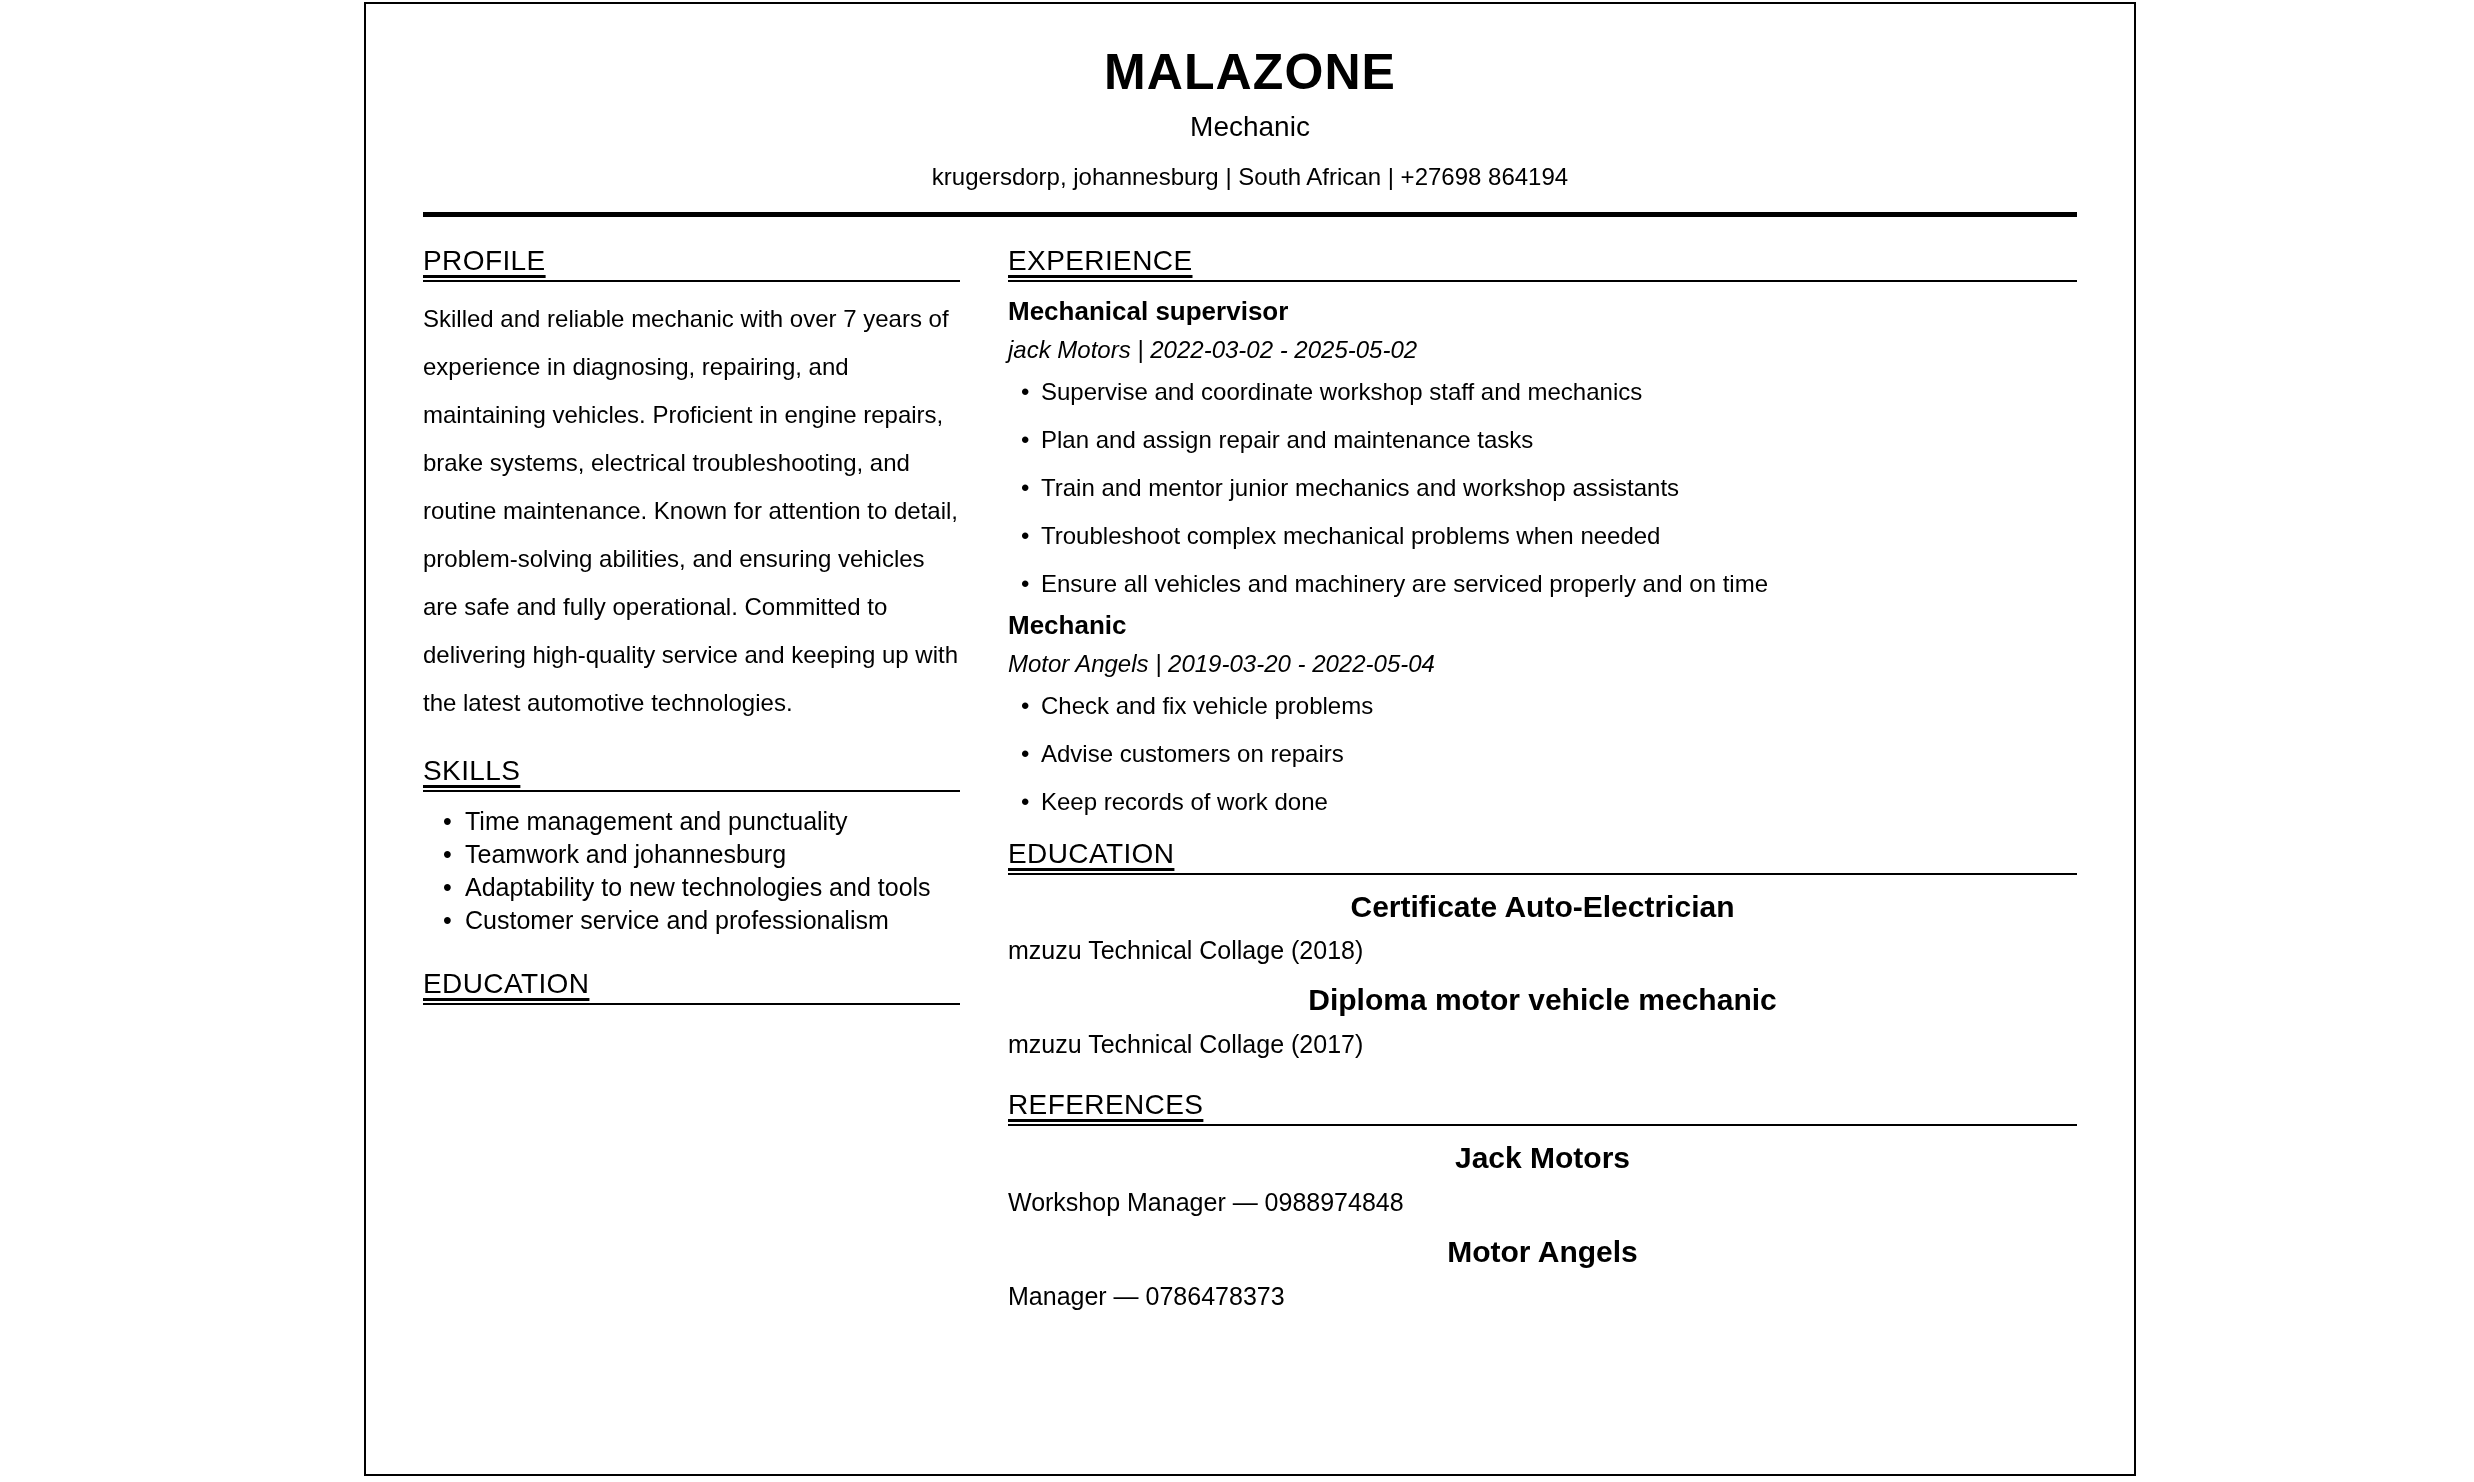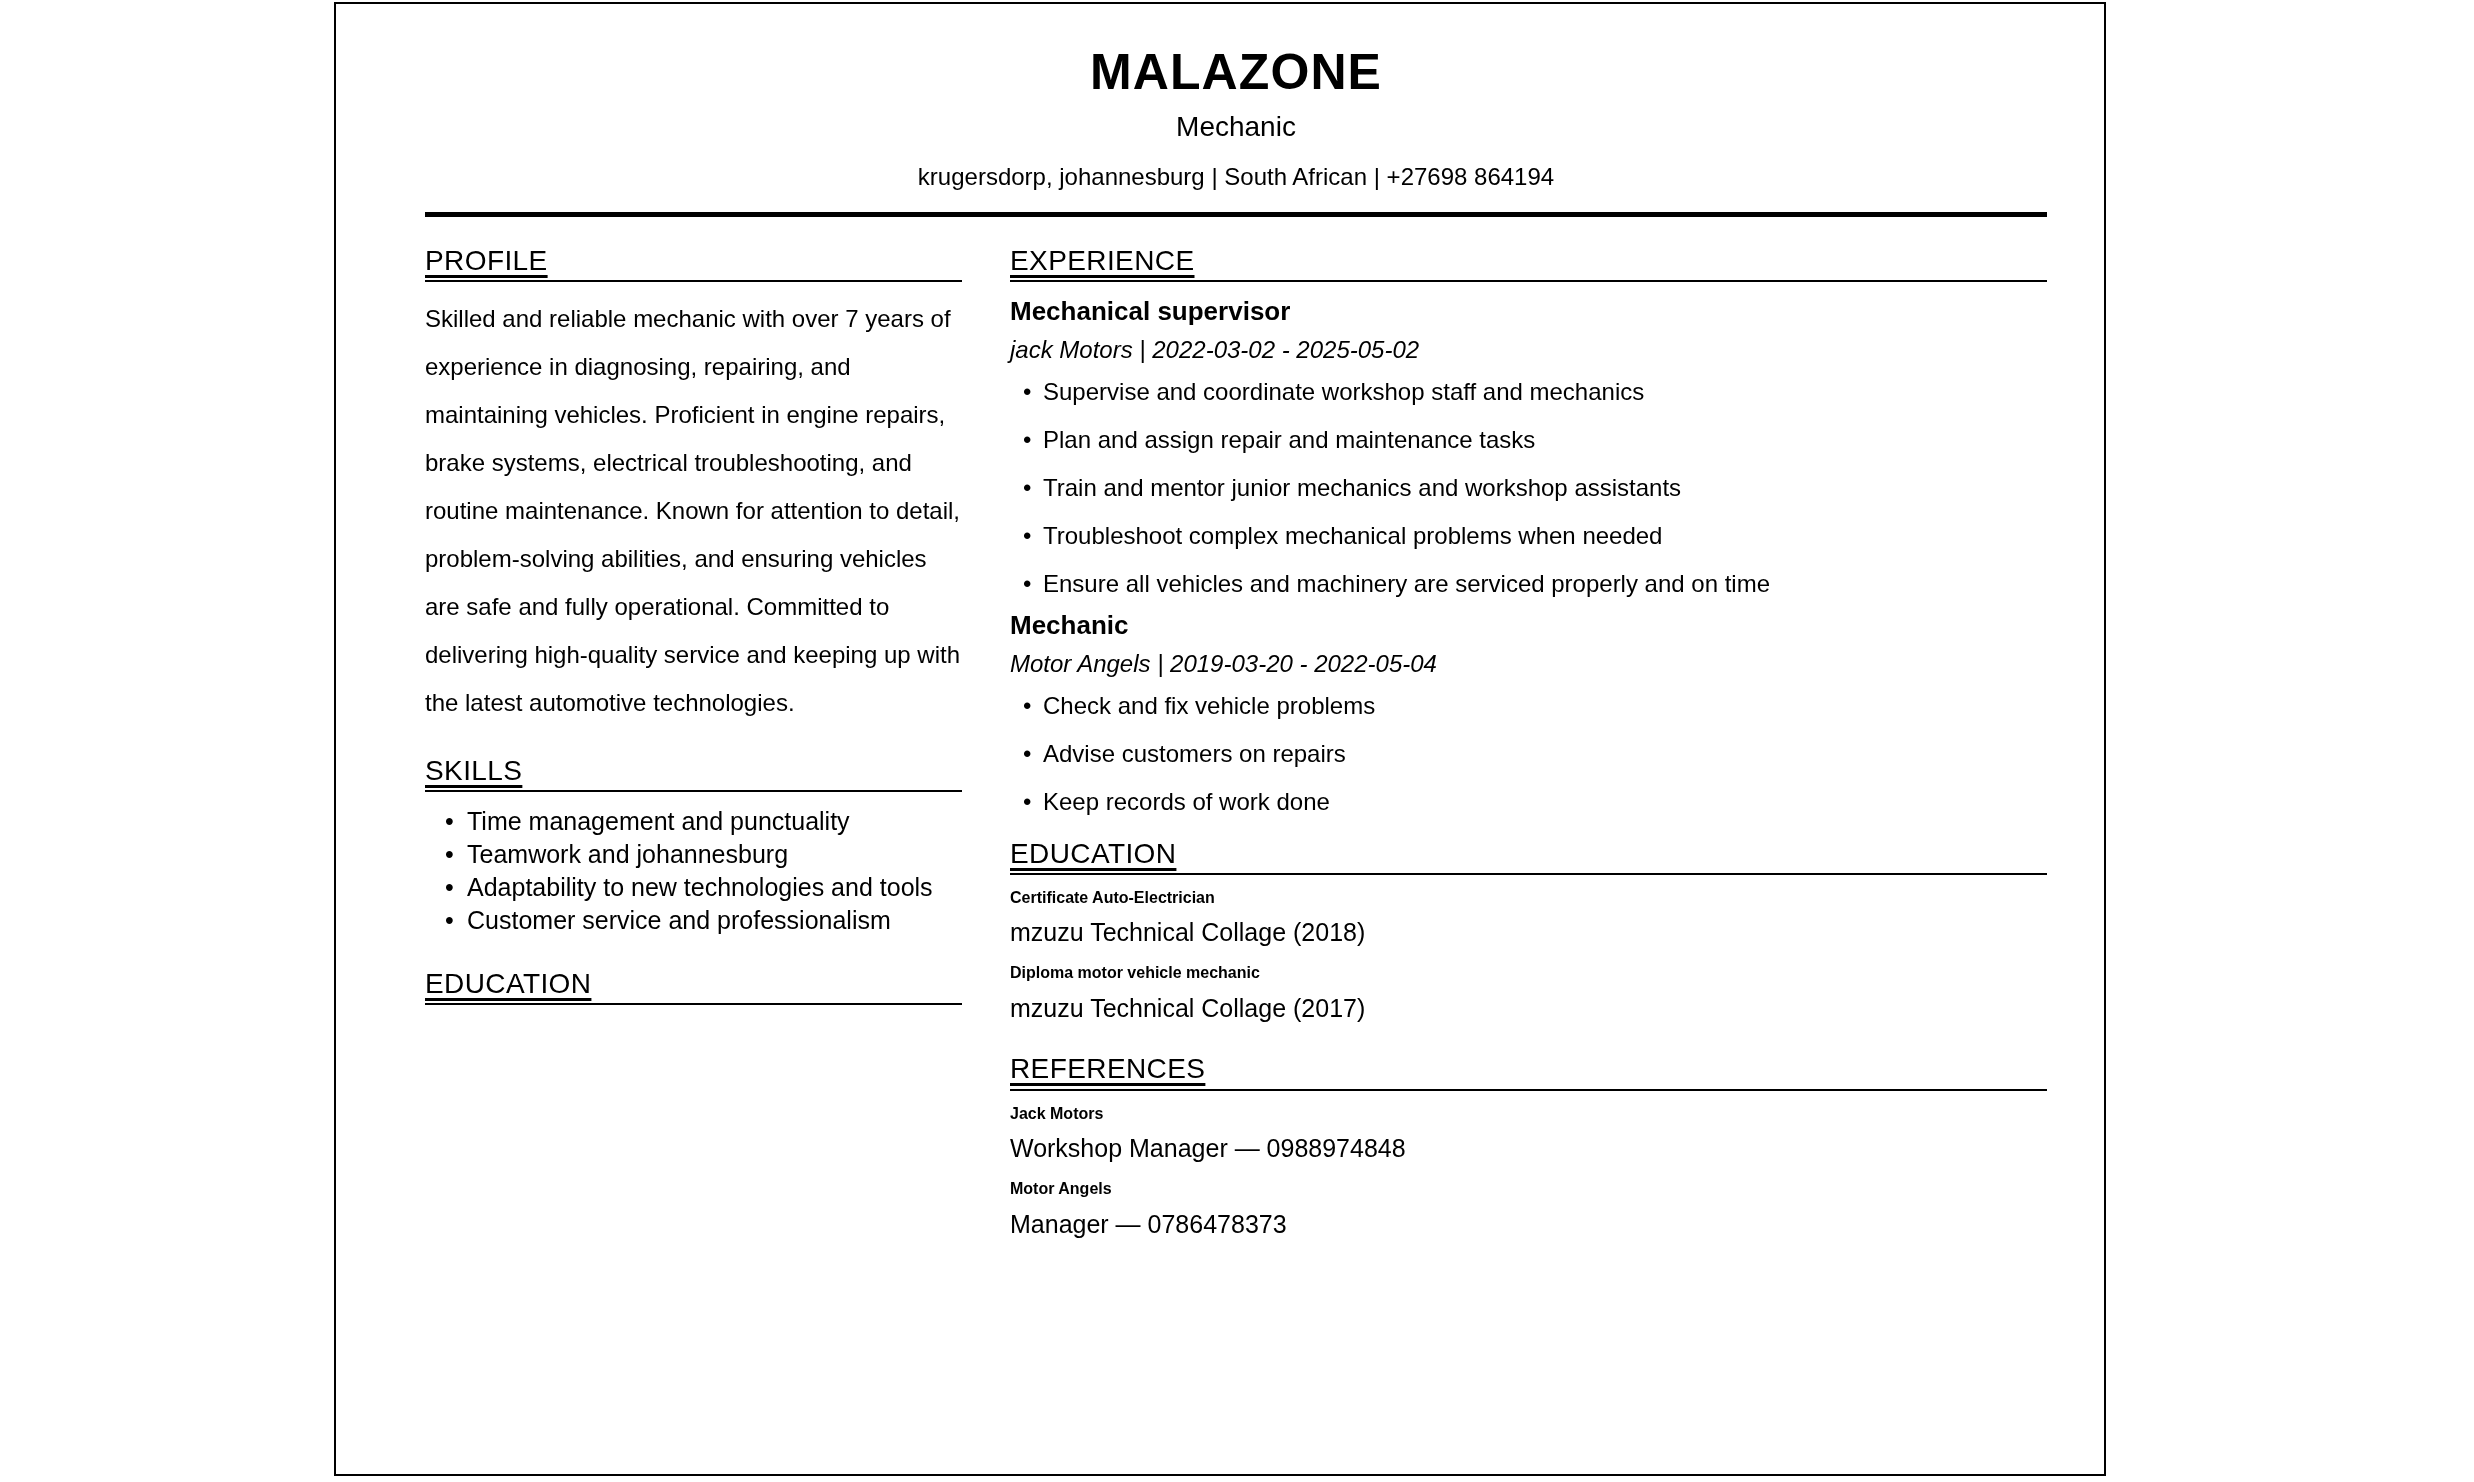--- a/index.html
+++ b/index.html
@@ -11,29 +11,28 @@
     width: 2475px;
     height: 1483px;
     font-family: "Liberation Sans", sans-serif;
     color: #000000;
     -webkit-font-smoothing: antialiased;
   }
 
   
   .page {
     position: absolute;
-    left: 334px;
+    left: 364px;
     top: 1.8px;
     width: 1772px;
     height: 1474px;
     border: 2.8px solid #000000;
     box-sizing: border-box;
     background: #ffffff;
     overflow: hidden;
-    padding-left: 32px;
   }
 
   .page-inner {
     position: relative;
     width: 100%;
     height: 100%;
   }
 
   
   .resume-header {
@@ -166,24 +165,25 @@
     top: 0;
   }
 
   .experience-section { margin-bottom: 20px; }
   .education-section { margin-top: 24px; }
   .references-section { margin-top: 29.5px; }
 
   
   .entry { margin-bottom: 1.8px; }
   .entry-title {
-    font-size: 16px;
+    font-size: 30px;
     font-weight: bold;
     line-height: 1.28;
     margin: 0 0 8.3px 0;
+    text-align: center;
   }
   .entry-sub {
     font-size: 25px;
     font-weight: normal;
     line-height: 1.28;
     margin: 0 0 14.8px 0;
   }
   .entry:last-child .entry-sub { margin-bottom: 0; }
 </style>
 </head>

